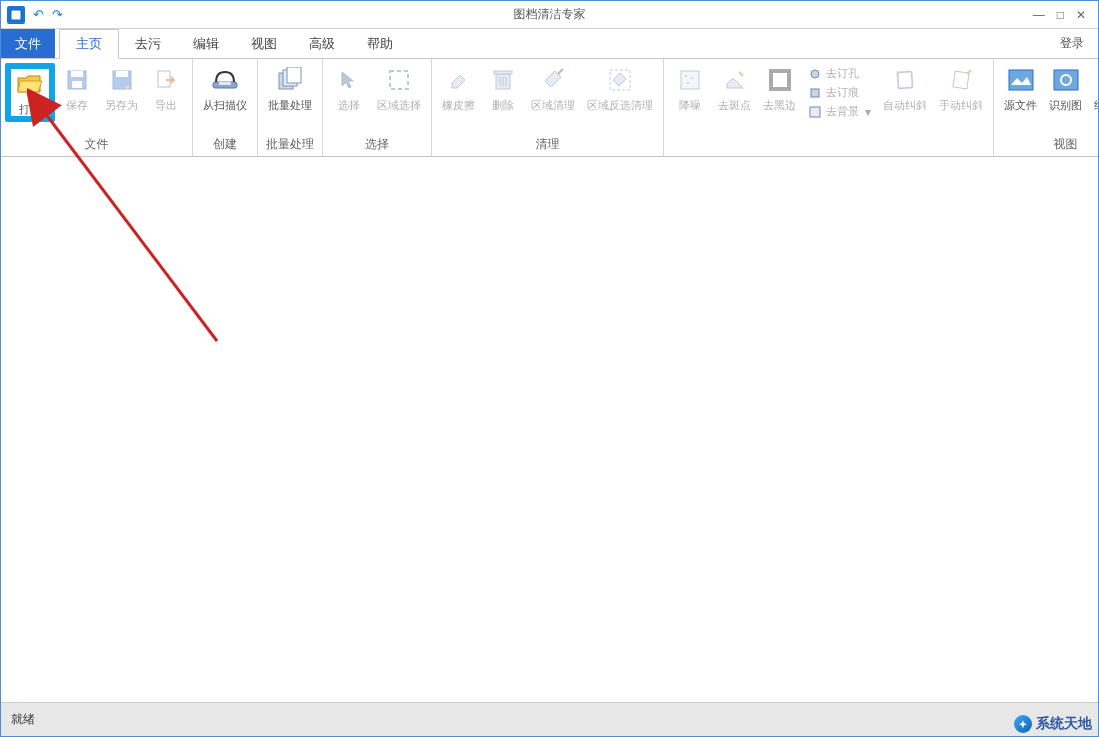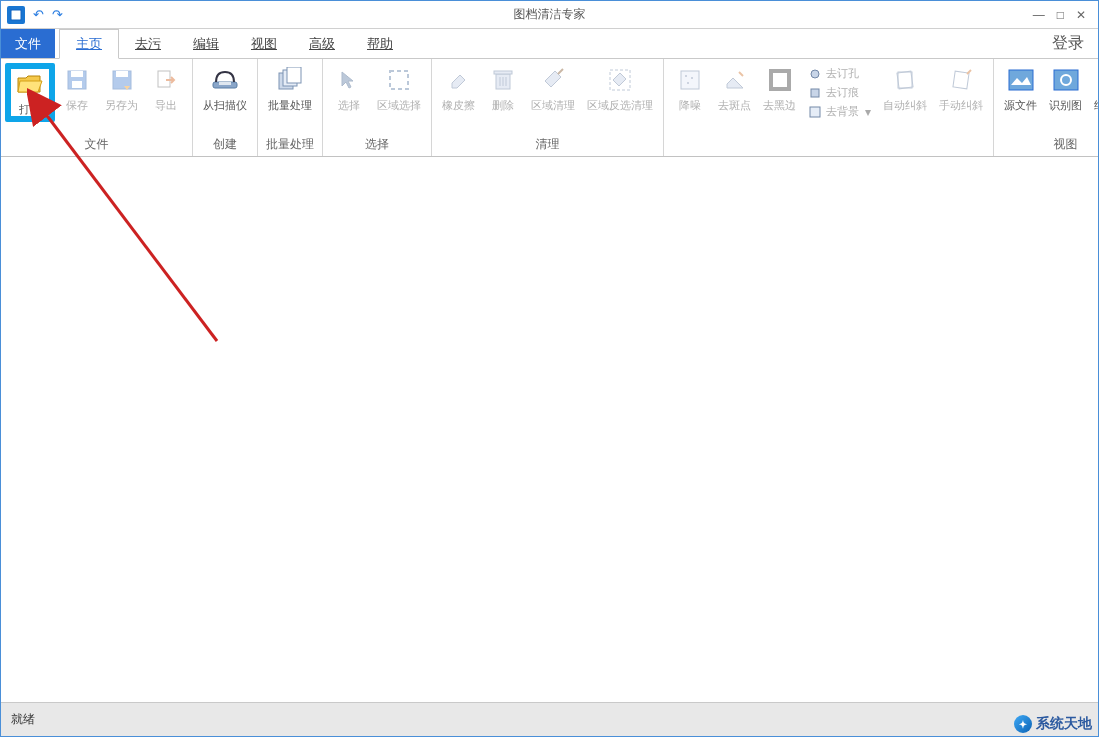--- a/index.html
+++ b/index.html
@@ -5,23 +5,23 @@
 * { box-sizing: border-box; margin: 0; padding: 0; }
 body { font-family: "Microsoft YaHei", "SimSun", Arial, sans-serif; font-size: 12px; background: #fff; width: 1099px; height: 737px; position: relative; overflow: hidden; border: 1px solid #4a8fd8; }
 .title-bar { height: 28px; background: #fff; display: flex; align-items: center; position: relative; border-bottom: 1px solid #d0d0d0; }
 .title-bar .left-icons { display: flex; align-items: center; gap: 8px; padding-left: 6px; }
 .title-bar .app-icon { width: 18px; height: 18px; background: #1976d2; border-radius: 2px; display: flex; align-items: center; justify-content: center; }
 .title-bar .title-text { position: absolute; left: 0; right: 0; text-align: center; color: #555; font-size: 12px; pointer-events: none; }
 .title-bar .win-controls { margin-left: auto; display: flex; gap: 12px; padding-right: 12px; color: #666; }
 .qat-arrow { color: #2a7de1; font-size: 13px; }
 .menu-strip { height: 30px; display: flex; align-items: stretch; border-bottom: 1px solid #c9c9c9; background: #fff; }
 .menu-strip .file-tab { background: #2a6dd2; color: #fff; padding: 0 14px; display: flex; align-items: center; font-size: 13px; }
-.menu-strip .tab { padding: 0 16px; display: flex; align-items: center; font-size: 13px; color: #444; border-right: 0; text-decoration: underline; }
+.menu-strip .tab { padding: 0 16px; display: flex; align-items: center; font-size: 13px; color: #444; border-right: 0; }
 .menu-strip .tab.active { border: 1px solid #c9c9c9; border-bottom: 1px solid #fff; margin-bottom: -1px; color: #2a6dd2; background: #fff; margin-left: 4px; }
-.menu-strip .login { margin-left: auto; padding: 0 14px; display: flex; align-items: center; color: #555; font-size: 16px; }
+.menu-strip .login { margin-left: auto; padding: 0 14px; display: flex; align-items: center; color: #555; font-size: 12px; }
 .ribbon { display: flex; background: #fff; border-bottom: 1px solid #c2c2c2; height: 98px; }
 .ribbon-group { display: flex; flex-direction: column; border-right: 1px solid #d6d6d6; padding: 4px 4px 2px 4px; }
 .ribbon-group .buttons { display: flex; flex: 1; align-items: flex-start; }
 .ribbon-group .group-label { text-align: center; color: #666; font-size: 12px; padding: 2px 0 1px 0; }
 .rbtn { display: flex; flex-direction: column; align-items: center; justify-content: flex-start; padding: 2px 6px; min-width: 44px; cursor: default; }
 .rbtn .icon-slot { width: 30px; height: 30px; display: flex; align-items: center; justify-content: center; margin-bottom: 4px; }
 .rbtn .label { font-size: 11px; color: #555; text-align: center; line-height: 1.2; white-space: nowrap; }
 .rbtn.disabled .label { color: #b0b0b0; }
 .rbtn.disabled svg { opacity: 0.45; }
 .rbtn.highlight { border: 6px solid #0ea5e9; border-radius: 2px; padding: 0 4px; }

